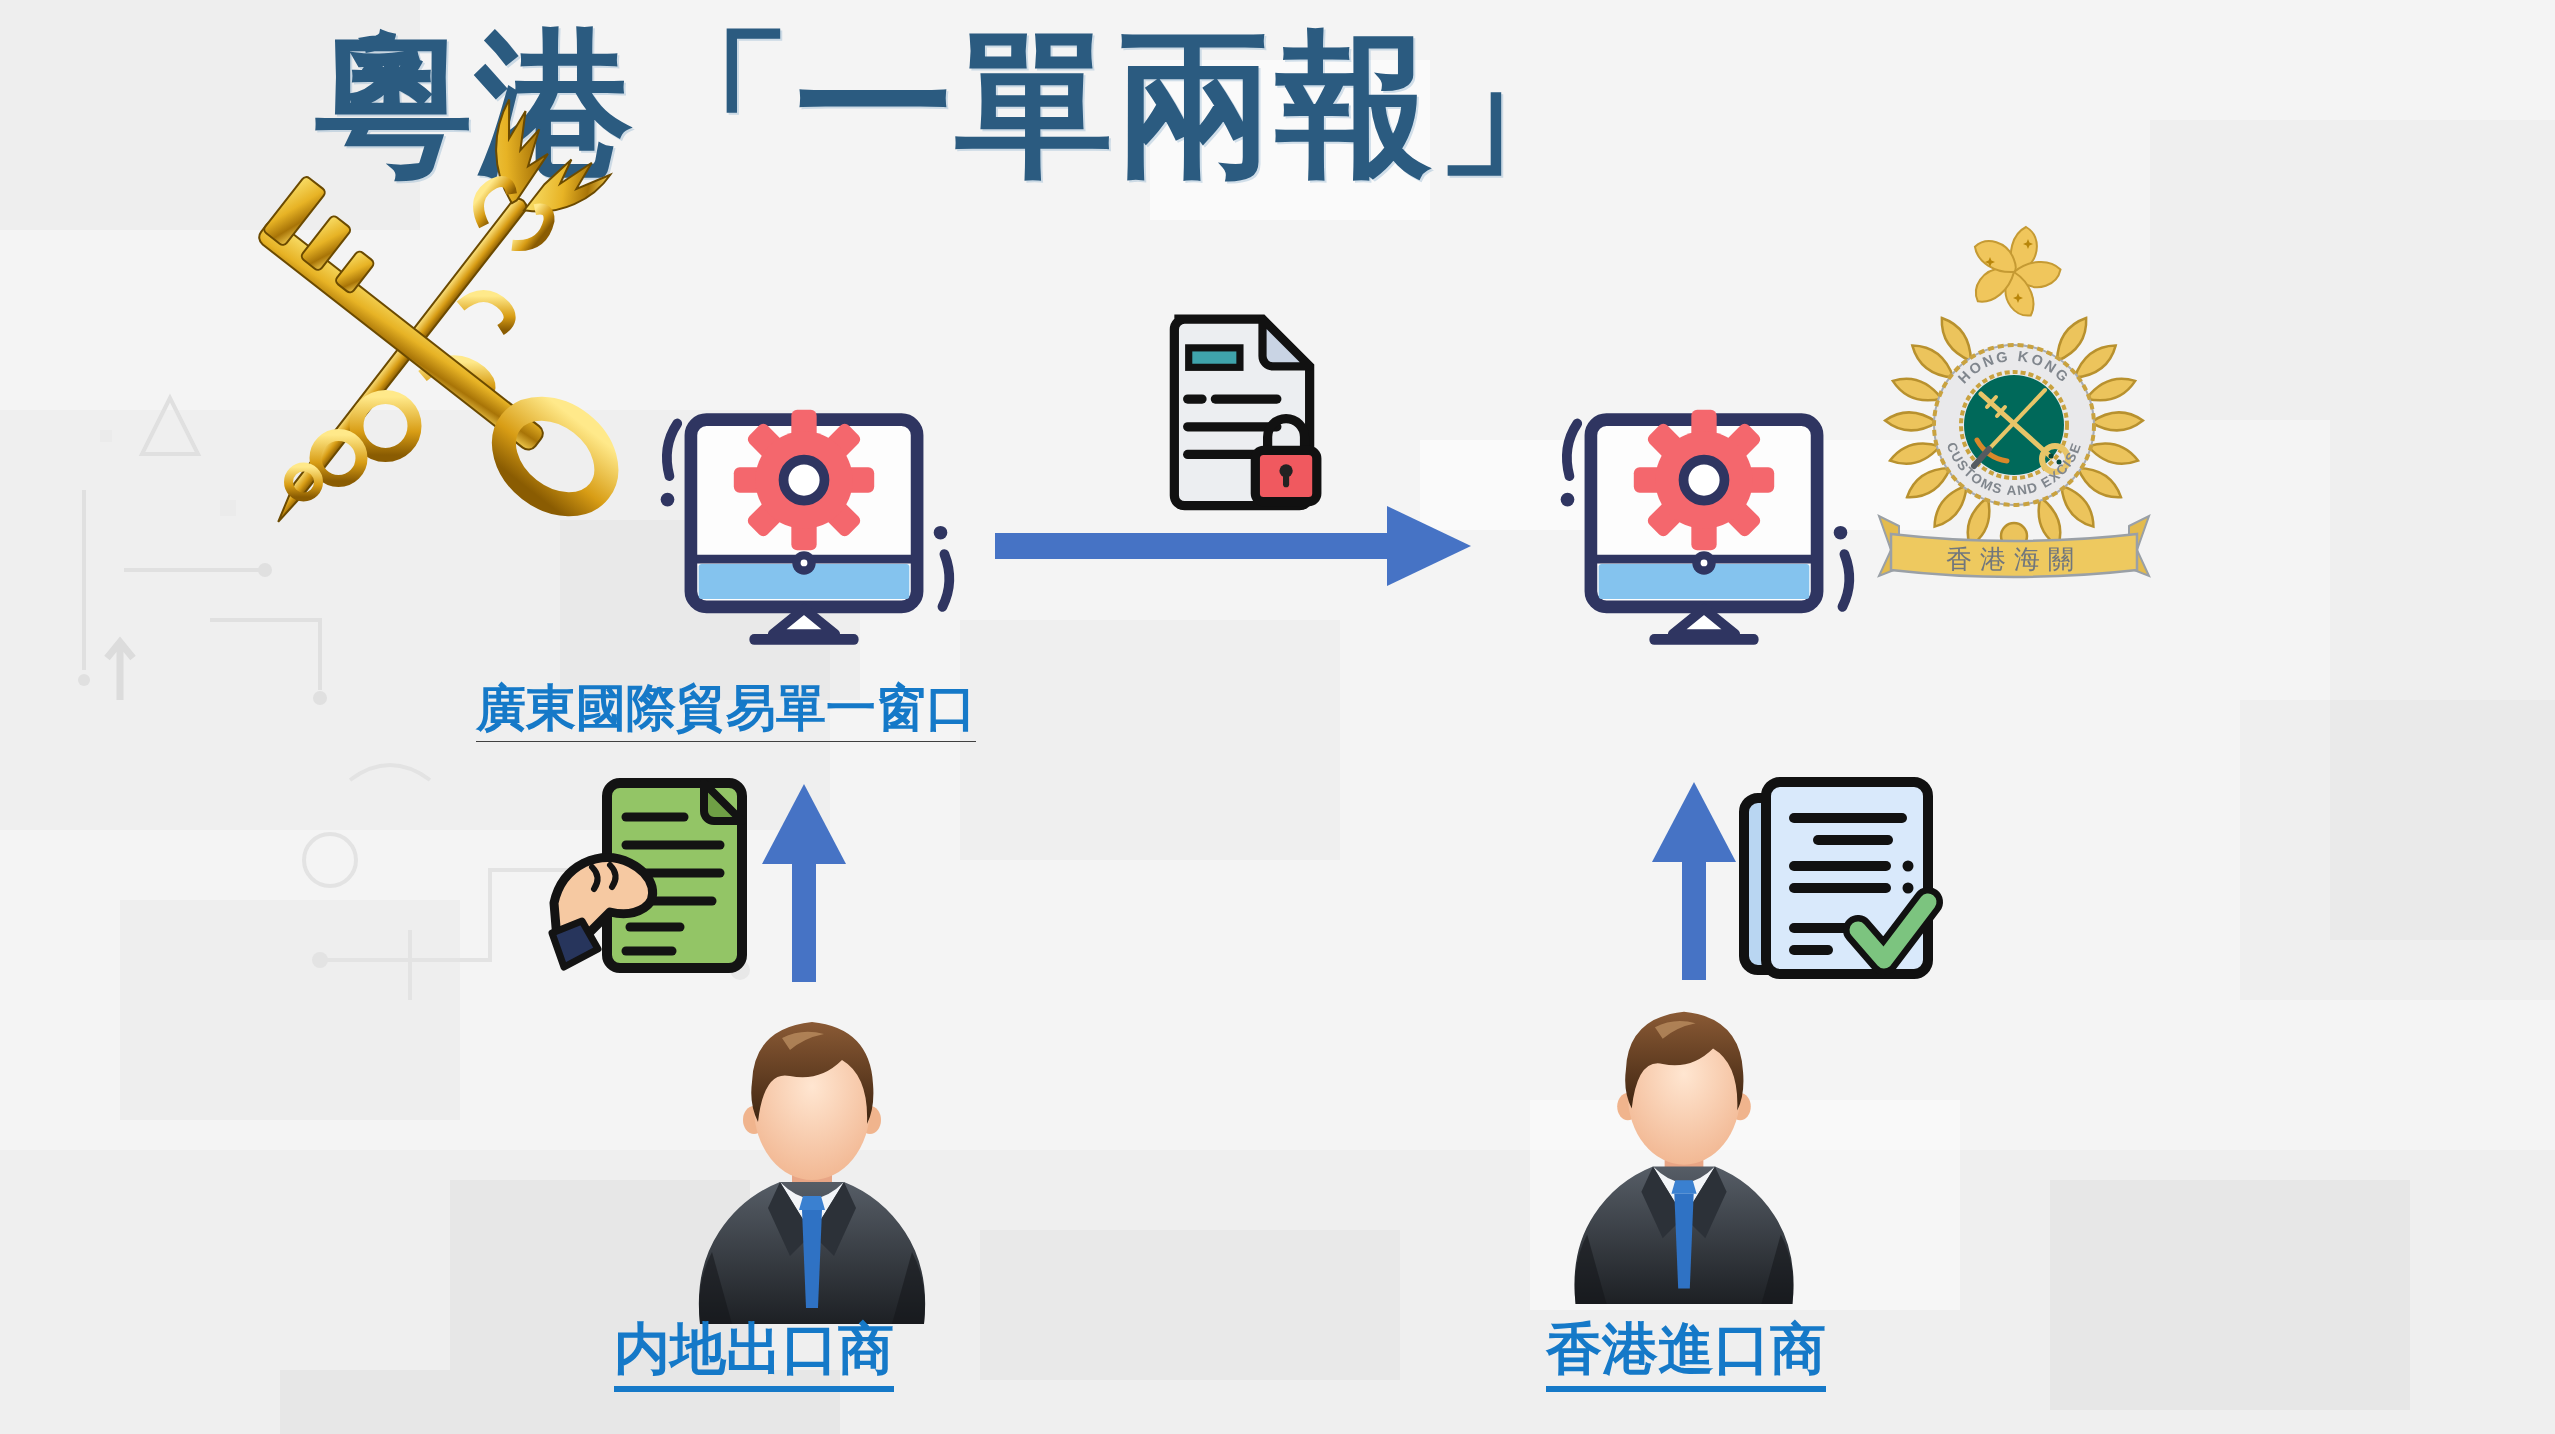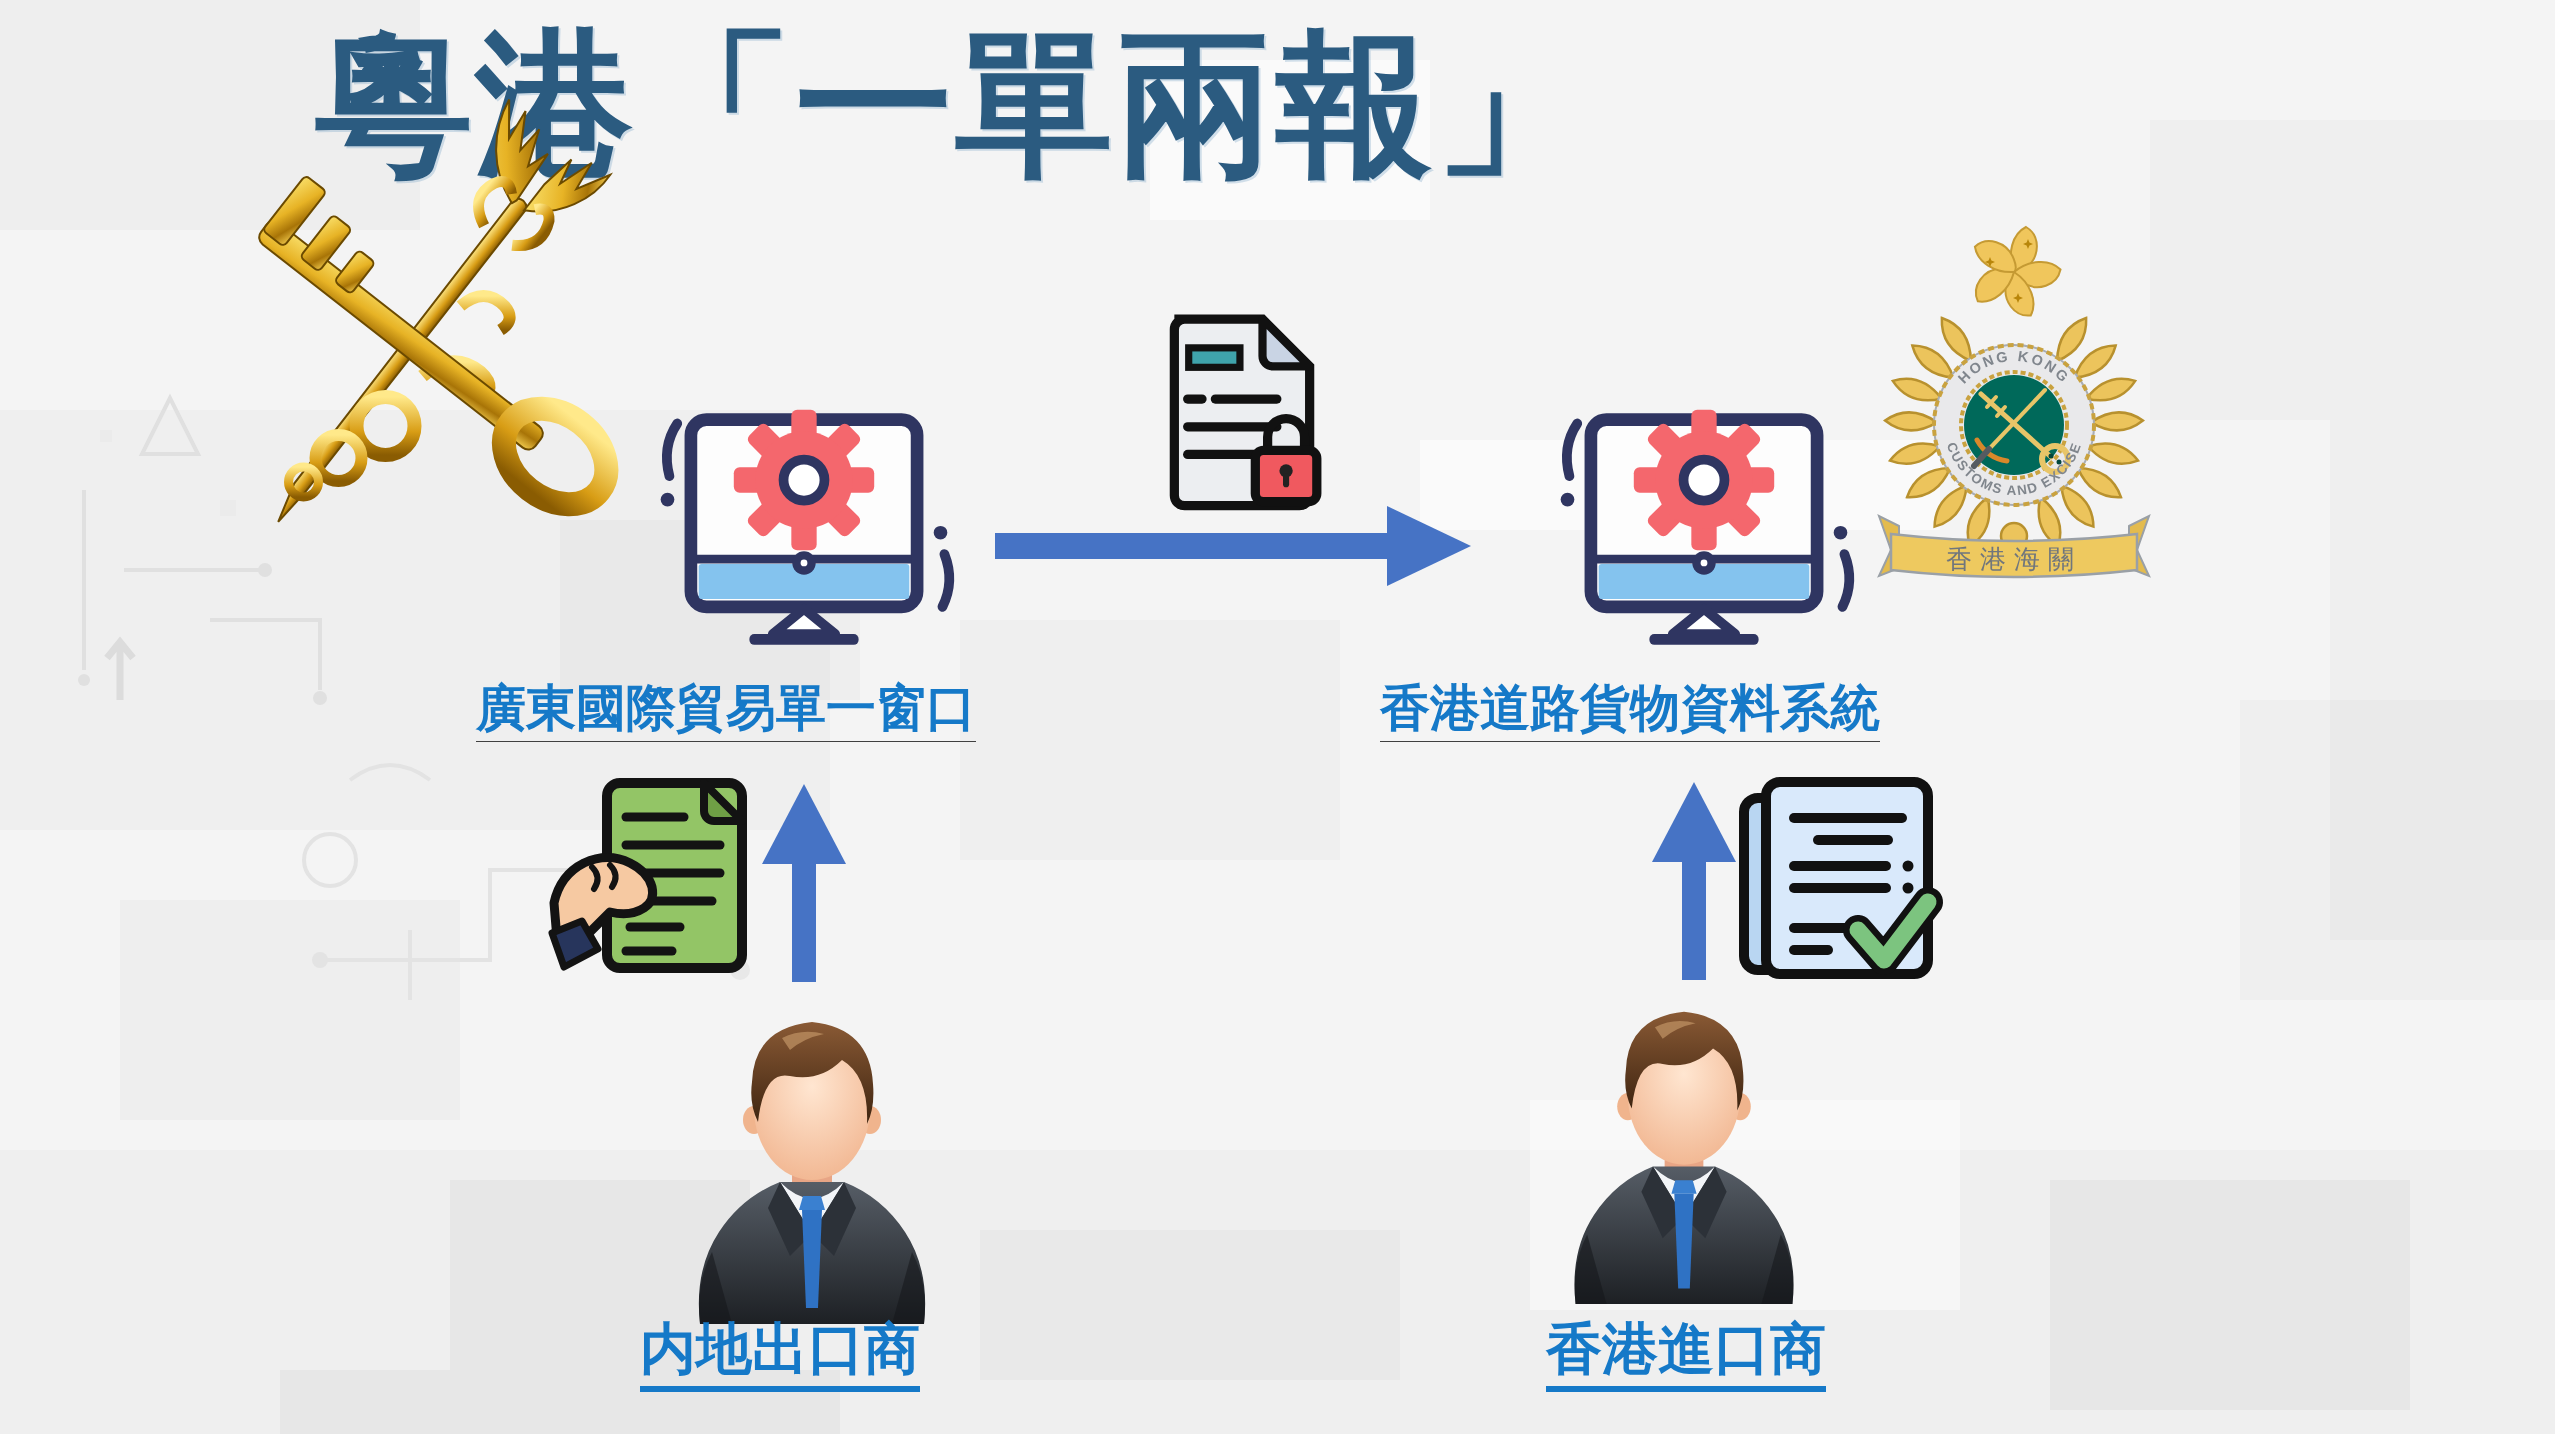--- a/index.html
+++ b/index.html
@@ -276,21 +276,20 @@
 
     <g>
       <path d="M30,306 L10,296 L22,330 L10,356 30,348 Z" fill="#e3bb4e" stroke="#9aa0a6" stroke-width="2"></path>
       <path d="M260,306 L280,296 L268,330 L280,356 260,348 Z" fill="#e3bb4e" stroke="#9aa0a6" stroke-width="2"></path>
       <path d="M22,314 Q145,328 268,314 L268,350 Q145,364 22,350 Z" fill="#eec95f" stroke="#9aa0a6" stroke-width="2.5"></path>
       <text x="145" y="348" text-anchor="middle" font-size="26" letter-spacing="8" fill="#70767d">香港海關</text>
     </g>
   </svg>
 
   <div class="sys-label" style="left:726px;top:681px">廣東國際貿易單一窗口</div>
-  <div class="sys-label" style="left:1630px;top:681px">香港道路貨物資料系統</div>
 
   <svg class="abs" style="left:552px;top:775px" width="200" height="205" viewBox="0 0 200 205">
     <rect x="55" y="8" width="135" height="185" rx="13" fill="#93c566" stroke="#131313" stroke-width="10"></rect>
     <path d="M152,8 l38,38 l-28,0 a10,10 0 0 1 -10,-10 z" fill="#6f9f45" stroke="#131313" stroke-width="8" stroke-linejoin="round"></path>
     <g stroke="#131313" stroke-width="9" stroke-linecap="round">
       <line x1="74" y1="42" x2="132" y2="42"></line>
       <line x1="74" y1="70" x2="168" y2="70"></line>
       <line x1="92" y1="98" x2="168" y2="98"></line>
       <line x1="100" y1="126" x2="160" y2="126"></line>
       <line x1="78" y1="152" x2="128" y2="152"></line>
@@ -382,16 +381,16 @@
     <path d="M28,312 Q22,258 47,220 Q70,185 108,170 L172,170 Q210,185 233,220 Q258,258 252,312 Z" fill="url(#suitGR)"></path>
     <path d="M108,170 L140,222 L172,170 Q156,186 140,187 Q124,186 108,170 Z" fill="#f2f5f8"></path>
     <path d="M108,170 L140,222 L118,244 L96,196 Z" fill="#2c3138"></path>
     <path d="M172,170 L140,222 L162,244 L184,196 Z" fill="#2c3138"></path>
     <polygon points="131,184 149,184 153,198 127,198" fill="#3a80d0"></polygon>
     <path d="M130,198 L150,198 L146,296 L134,296 Z" fill="#2f72c4"></path>
     <path d="M28,312 Q24,270 40,240 L60,312 Z" fill="#14161a" opacity="0.55"></path>
     <path d="M252,312 Q256,270 240,240 L220,312 Z" fill="#14161a" opacity="0.55"></path>
   </svg>
 
-  <div class="actor-label" style="left:780px;top:1318px">内地出口商</div>
+  <div class="actor-label" style="left:754px;top:1318px">内地出口商</div>
   <div class="actor-label" style="left:1686px;top:1318px">香港進口商</div>
 
 </div>
 
 </body></html>

